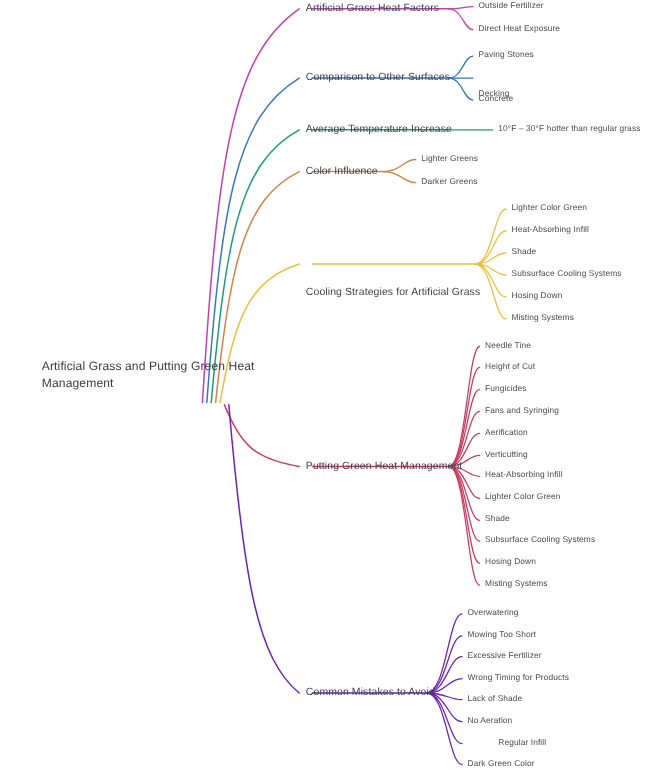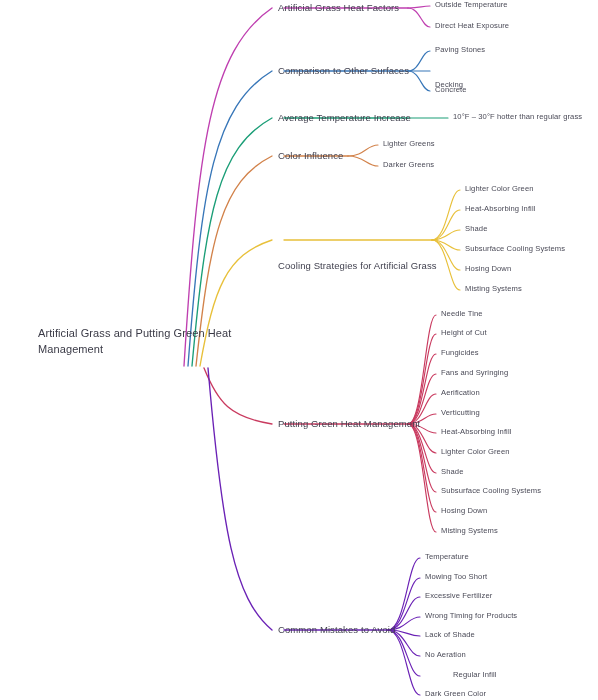--- a/index.html
+++ b/index.html
@@ -83,21 +83,21 @@
     <path d="M 388 630 C 405.6 630, 407.84 617, 420 617" stroke="#6a21b5" stroke-width="1.15"></path>
     <path d="M 388 630 C 405.6 630, 407.84 636, 420 636" stroke="#6a21b5" stroke-width="1.15"></path>
     <path d="M 388 630 C 405.6 630, 407.84 656, 420 656" stroke="#6a21b5" stroke-width="1.15"></path>
     <path d="M 388 630 C 405.6 630, 407.84 676, 420 676" stroke="#6a21b5" stroke-width="1.15"></path>
     <path d="M 388 630 C 405.6 630, 407.84 695, 420 695" stroke="#6a21b5" stroke-width="1.15"></path>
   </svg>
 
 <div id="labels">
   <div class="node-label root-label" style="left:38px;top:326px;">Artificial Grass and Putting Green Heat Management</div>
 <div class="node-label branch-label" style="left: 278px; top: 2px;">Artificial Grass Heat Factors</div>
-    <div class="node-label leaf-label" style="left: 435px; top: 0px;">Outside Temperature</div>
+    <div class="node-label leaf-label" style="left: 435px; top: 0px;">Outside Fertilizer</div>
     <div class="node-label leaf-label" style="left: 435px; top: 21px;">Direct Heat Exposure</div>
     <div class="node-label branch-label" style="left: 278px; top: 65px;">Comparison to Other Surfaces</div>
     <div class="node-label leaf-label" style="left: 435px; top: 45px;">Paving Stones</div>
     <div class="node-label leaf-label" style="left: 435px; top: 80px; text-align: right;">Decking</div>
     <div class="node-label leaf-label" style="left: 435px; top: 85px;">Concrete</div>
     <div class="node-label branch-label" style="left: 278px; top: 112px;">Average Temperature Increase</div>
     <div class="node-label leaf-label" style="left: 453px; top: 112px;">10°F – 30°F hotter than regular grass</div>
     <div class="node-label branch-label" style="left: 278px; top: 150px;">Color Influence</div>
     <div class="node-label leaf-label" style="left: 383px; top: 139px;">Lighter Greens</div>
     <div class="node-label leaf-label" style="left: 383px; top: 160px;">Darker Greens</div>
@@ -115,21 +115,21 @@
     <div class="node-label leaf-label" style="left: 441px; top: 368px;">Fans and Syringing</div>
     <div class="node-label leaf-label" style="left: 441px; top: 388px;">Aerification</div>
     <div class="node-label leaf-label" style="left: 441px; top: 408px;">Verticutting</div>
     <div class="node-label leaf-label" style="left: 441px; top: 427px;">Heat-Absorbing Infill</div>
     <div class="node-label leaf-label" style="left: 441px; top: 447px;">Lighter Color Green</div>
     <div class="node-label leaf-label" style="left: 441px; top: 467px;">Shade</div>
     <div class="node-label leaf-label" style="left: 441px; top: 486px;">Subsurface Cooling Systems</div>
     <div class="node-label leaf-label" style="left: 441px; top: 506px;">Hosing Down</div>
     <div class="node-label leaf-label" style="left: 441px; top: 526px;">Misting Systems</div>
     <div class="node-label branch-label" style="left: 278px; top: 624px;">Common Mistakes to Avoid</div>
-    <div class="node-label leaf-label" style="left: 425px; top: 552px;">Temperature</div>
+    <div class="node-label leaf-label" style="left: 425px; top: 552px;">Overwatering</div>
     <div class="node-label leaf-label" style="left: 425px; top: 572px;">Mowing Too Short</div>
     <div class="node-label leaf-label" style="left: 425px; top: 591px;">Excessive Fertilizer</div>
     <div class="node-label leaf-label" style="left: 425px; top: 611px;">Wrong Timing for Products</div>
     <div class="node-label leaf-label" style="left: 425px; top: 630px;">Lack of Shade</div>
     <div class="node-label leaf-label" style="left: 425px; top: 650px;">No Aeration</div>
     <div class="node-label leaf-label" style="left: 425px; top: 670px; padding-left: 28px;">Regular Infill</div>
     <div class="node-label leaf-label" style="left: 425px; top: 689px;">Dark Green Color</div>
   </div>
 
 </body></html>

